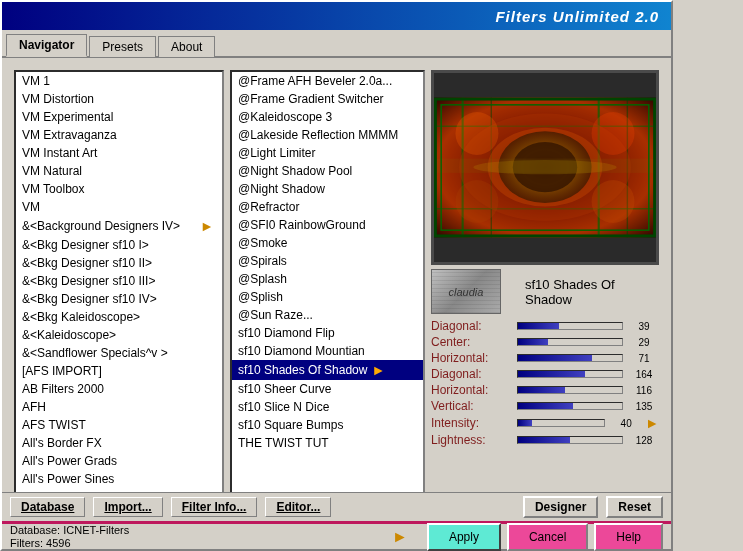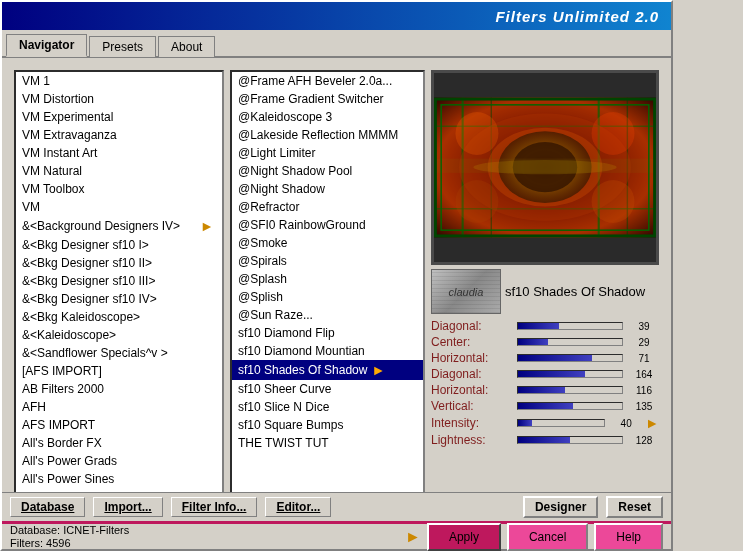--- a/index.html
+++ b/index.html
@@ -125,21 +125,21 @@
       border: 3px solid #4a4a4a;
       background: #2a2a2a;
       overflow: hidden;
       position: relative;
     }
 
     
     .filter-name-row {
       display: flex;
       align-items: center;
-      gap: 4px;
+      gap: 24px;
     }
     .filter-logo {
       width: 70px;
       height: 45px;
       background: linear-gradient(135deg, #c0c0c0 0%, #888 50%, #aaa 100%);
       border: 1px solid #666;
       display: flex;
       align-items: center;
       justify-content: center;
       font-size: 10px;
@@ -252,25 +252,26 @@
       border: 2px solid;
       border-top-color: #ffffff;
       border-left-color: #ffffff;
       border-right-color: #808080;
       border-bottom-color: #808080;
       cursor: pointer;
       min-width: 65px;
       text-align: center;
     }
     .action-btn.apply-btn {
-      background: #be185d;
+      background: #5eead4;
       border-top-color: #ffffff;
       border-left-color: #ffffff;
       border-right-color: #404040;
       border-bottom-color: #404040;
+      margin-left: 13px;
     }
 
     .bottom-area {
       position: absolute;
       bottom: 0;
       left: 0;
       right: 0;
       background: #d4d0c8;
     }
 
@@ -326,21 +327,21 @@
       <div class="list-item">&amp;&lt;Bkg Designer sf10 I&gt;</div>
       <div class="list-item">&amp;&lt;Bkg Designer sf10 II&gt;</div>
       <div class="list-item">&amp;&lt;Bkg Designer sf10 III&gt;</div>
       <div class="list-item">&amp;&lt;Bkg Designer sf10 IV&gt;</div>
       <div class="list-item">&amp;&lt;Bkg Kaleidoscope&gt;</div>
       <div class="list-item">&amp;&lt;Kaleidoscope&gt;</div>
       <div class="list-item">&amp;&lt;Sandflower Specials^v &gt;</div>
       <div class="list-item">[AFS IMPORT]</div>
       <div class="list-item">AB Filters 2000</div>
       <div class="list-item">AFH</div>
-      <div class="list-item">AFS IMPORT</div>
+      <div class="list-item">AFS TWIST</div>
       <div class="list-item">All's Border FX</div>
       <div class="list-item">All's Power Grads</div>
       <div class="list-item">All's Power Sines</div>
       <div class="list-item">All's Power Toys</div>
     </div>
 
     <div class="middle-panel">
       <div class="middle-item">@Frame AFH Beveler 2.0a...</div>
       <div class="middle-item">@Frame Gradient Switcher</div>
       <div class="middle-item">@Kaleidoscope 3</div>

